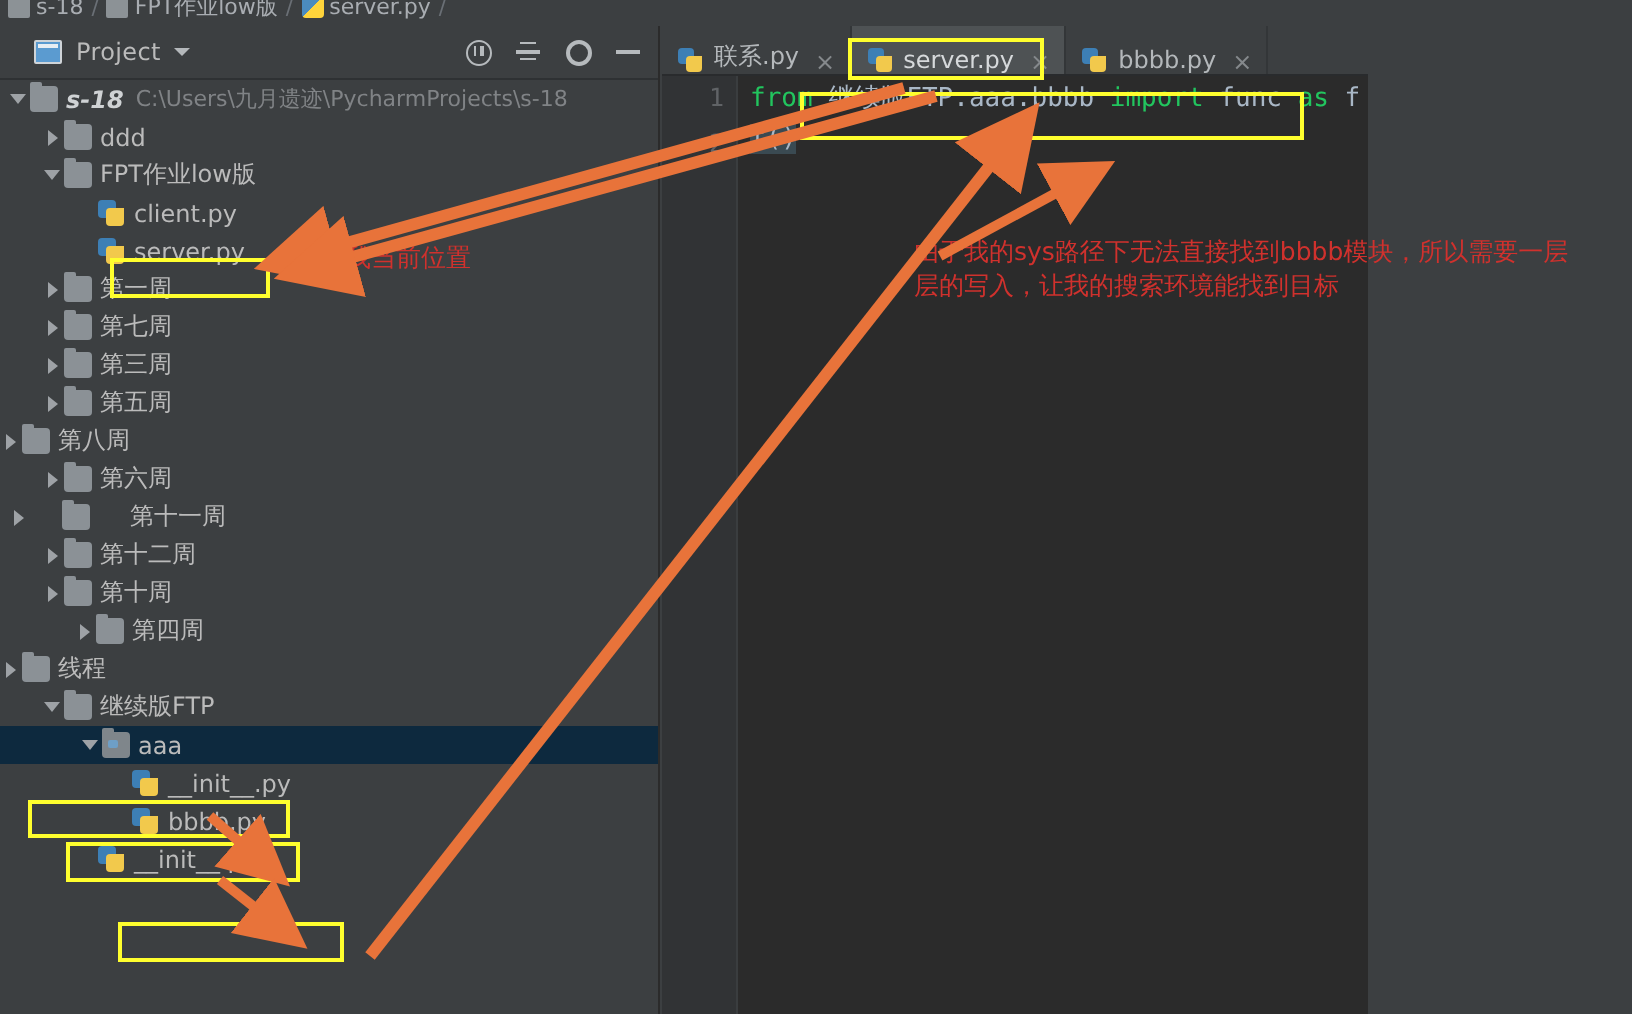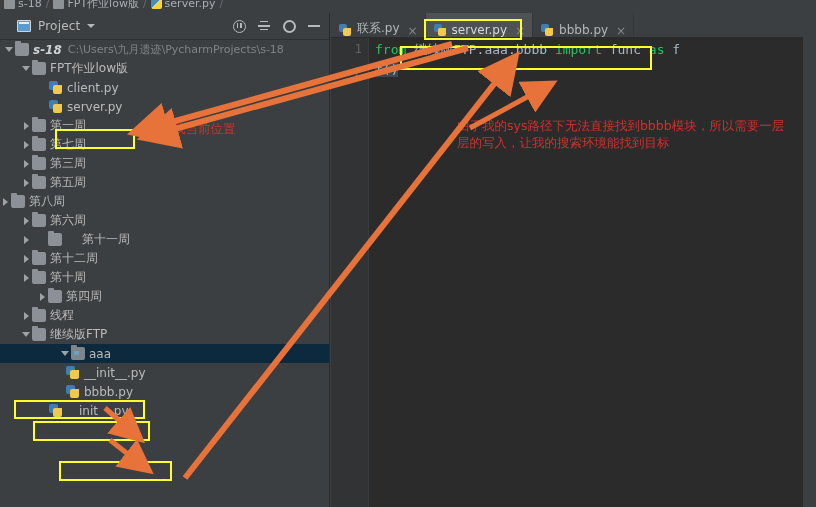--- a/index.html
+++ b/index.html
@@ -2,21 +2,21 @@
 <html><head>
 <meta charset="utf-8">
 <style>
   * { box-sizing: border-box; margin: 0; padding: 0; }
   html, body {
     width: 816px; height: 507px;
     background: #3c3f41;
     font-family: "DejaVu Sans", "Liberation Sans", sans-serif;
     overflow: hidden;
   }
-  #app { position: relative; width: 803px; height: 507px; }
+  #app { position: relative; width: 684px; height: 507px; }
 
   
   .breadcrumb {
     position: absolute; left: 0; top: 0; width: 816px; height: 13px;
     background: #3c3f41; overflow: hidden;
     display: flex; align-items: center; gap: 4px;
     padding-left: 4px; font-size: 11px; color: #a9adb2;
     white-space: nowrap;
   }
   .breadcrumb .crumb { display: flex; align-items: center; gap: 3px; position: relative; top: -3px; }
@@ -227,20 +227,25 @@
         </span>
     </div>
     <div class="tree" id="tree">
         <div class="row" style="padding-left: 4px;">
           <span class="arrow down"></span>
           <span class="ico folder"></span>
           <span class="label bold">s-18</span>
           <span class="sub">C:\Users\九月遗迹\PycharmProjects\s-18</span>
         </div>
         <div class="row" style="padding-left: 21px;">
+          <span class="arrow right"></span>
+          <span class="ico folder"></span>
+          <span class="label">ddd</span>
+        </div>
+        <div class="row" style="padding-left: 21px;">
           <span class="arrow down"></span>
           <span class="ico folder"></span>
           <span class="label">FPT作业low版</span>
         </div>
         <div class="row" style="padding-left: 38px;">
           <span class="arrow none"></span>
           <span class="ico py"></span>
           <span class="label">client.py</span>
         </div>
         <div class="row" style="padding-left: 38px;">
@@ -271,51 +276,51 @@
         <div class="row" style="">
           <span class="arrow right"></span>
           <span class="ico folder"></span>
           <span class="label">第八周</span>
         </div>
         <div class="row" style="padding-left: 21px;">
           <span class="arrow right"></span>
           <span class="ico folder"></span>
           <span class="label">第六周</span>
         </div>
-        <div class="row" style="padding-left: 21px; gap: 16px;">
+        <div class="row" style="padding-left: 4px; gap: 16px;">
           <span class="arrow right"></span>
           <span class="ico folder"></span>
           <span class="label">第十一周</span>
         </div>
         <div class="row" style="padding-left: 21px;">
           <span class="arrow right"></span>
           <span class="ico folder"></span>
           <span class="label">第十二周</span>
         </div>
         <div class="row" style="padding-left: 21px;">
           <span class="arrow right"></span>
           <span class="ico folder"></span>
           <span class="label">第十周</span>
         </div>
         <div class="row" style="padding-left: 37px; font-family: Liberation Mono, monospace;">
           <span class="arrow right"></span>
           <span class="ico folder"></span>
           <span class="label">第四周</span>
         </div>
-        <div class="row" style="padding-left: 21px;">
+        <div class="row" style="">
           <span class="arrow right"></span>
           <span class="ico folder"></span>
           <span class="label">线程</span>
         </div>
         <div class="row" style="padding-left: 21px;">
           <span class="arrow down"></span>
           <span class="ico folder"></span>
           <span class="label">继续版FTP</span>
         </div>
-        <div class="row selected" style="padding-left: 60px;">
+        <div class="row selected" style="padding-left: 40px;">
           <span class="arrow down"></span>
           <span class="ico folder blue"></span>
           <span class="label">aaa</span>
         </div>
         <div class="row" style="padding-left: 55px;">
           <span class="arrow none"></span>
           <span class="ico py"></span>
           <span class="label">__init__.py</span>
         </div>
         <div class="row" style="padding-left: 55px;">

